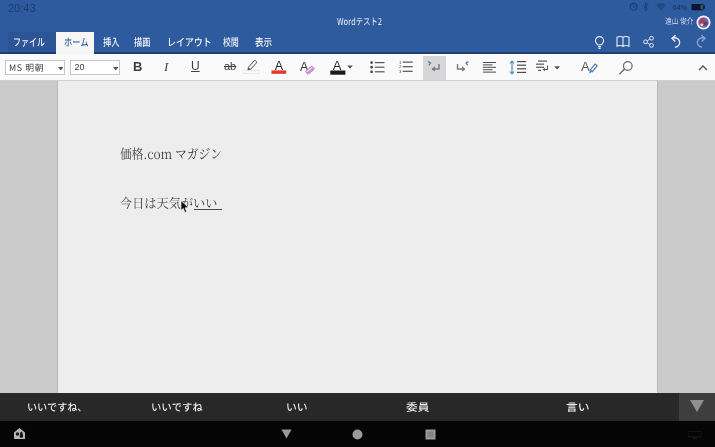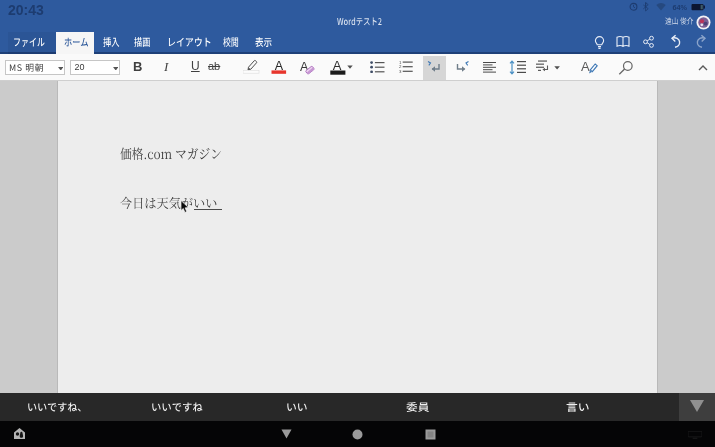--- a/index.html
+++ b/index.html
@@ -1,20 +1,20 @@
 <!DOCTYPE html>
 <html><head><meta charset="utf-8"><style>
 html,body{margin:0;padding:0}
 body{width:715px;height:447px;position:relative;overflow:hidden;
 font-family:"Liberation Sans",sans-serif;background:#ccc}
 .abs{position:absolute}
 svg{display:block}
 </style></head><body>
 <div class="abs" style="left:0;top:0;width:715px;height:54px;background:#2e5a9e"></div>
-<div class="abs" style="left:8px;top:2px;font-size:14px;font-weight:bold;color:#1d3c70">20:43</div>
+<div class="abs" style="left:8px;top:2px;font-size:11px;font-weight:normal;color:#1d3c70">20:43</div>
 <svg class="abs" style="left:628px;top:1.5px" width="80" height="11" viewBox="0 0 80 11">
 <g stroke="#1d3c70" fill="none" stroke-width="1.1">
 <circle cx="5.5" cy="4.8" r="3.4"></circle>
 <path d="M5.5 2.8V4.8l1.5 1" stroke-width="0.9"></path>
 <path d="M17.6 0.6v8.4l2.6-2.3-2.6-2 2.6-2-2.6-2.1v4.2l-2.3-1.9M15.3 6.9l2.3-2" stroke-width="0.8"></path>
 </g>
 <path d="M28.3 2.9 a7.5 7.5 0 0 1 9.4 0 L33 8.6 Z" fill="#26497f"></path>
 <text x="44.5" y="7.6" font-size="7.3" font-weight="bold" fill="#1d3c70" font-family="Liberation Sans">64%</text>
 <rect x="63.5" y="1.9" width="12" height="6.3" rx="1" fill="#0c1530"></rect>
 <rect x="72.6" y="2.8" width="2.2" height="4.5" fill="#3e5a66"></rect>
@@ -85,21 +85,21 @@
     <path d="M0 0h6L3 4Z" fill="#555"></path>
   </svg>
 <div class="abs" style="left:70px;top:60px;width:48px;height:13px;background:#fff;border:1px solid #c6c6c6"></div>
 <div class="abs" style="left:74.5px;top:62.3px;font-size:9px;color:#3c3c3c">20</div>
 <svg class="abs" style="left:112.5px;top:66.5px" width="5.5" height="3.6" viewBox="0 0 6 4">
     <path d="M0 0h6L3 4Z" fill="#555"></path>
   </svg>
 <div class="abs" style="left:133px;top:59px;font-size:13px;font-weight:bold;color:#3f3f3f">B</div>
 <div class="abs" style="left:164px;top:59px;font-size:13px;font-style:italic;font-family:'Liberation Serif',serif;color:#3f3f3f">I</div>
 <div class="abs" style="left:191px;top:59px;font-size:12px;text-decoration:underline;color:#3f3f3f">U</div>
-<div class="abs" style="left:208px;top:60px;font-size:11px;text-decoration:line-through;color:#3f3f3f">ab</div>
+<div class="abs" style="left:224px;top:60px;font-size:11px;text-decoration:line-through;color:#3f3f3f">ab</div>
 <svg class="abs" style="left:242.7px;top:58px" width="17" height="17" viewBox="0 0 17 17">
 <path d="M5.5 9.2 11.2 2.8 a0.9 0.9 0 0 1 1.3-0.1 l0.9 0.8 a0.9 0.9 0 0 1 0.1 1.3 L7.8 11.2 5 12Z" fill="none" stroke="#4f4f4f" stroke-width="1"></path>
 <path d="M5.6 9.4 5 12 7.6 11.3Z" fill="#4f4f4f"></path>
 <rect x="0" y="12.4" width="16" height="2.8" fill="#fcfcfc" stroke="#dcdcdc" stroke-width="0.6"></rect>
 </svg>
 <svg class="abs" style="left:271px;top:59px" width="16" height="16" viewBox="0 0 16 16">
 <text x="3.7" y="11.3" font-size="12.5" font-family="Liberation Sans" fill="#262626">A</text>
 <rect x="0.5" y="11.4" width="14.6" height="3.4" fill="#e7352c"></rect>
 </svg>
 <svg class="abs" style="left:300px;top:58px" width="18" height="18" viewBox="0 0 18 18">

